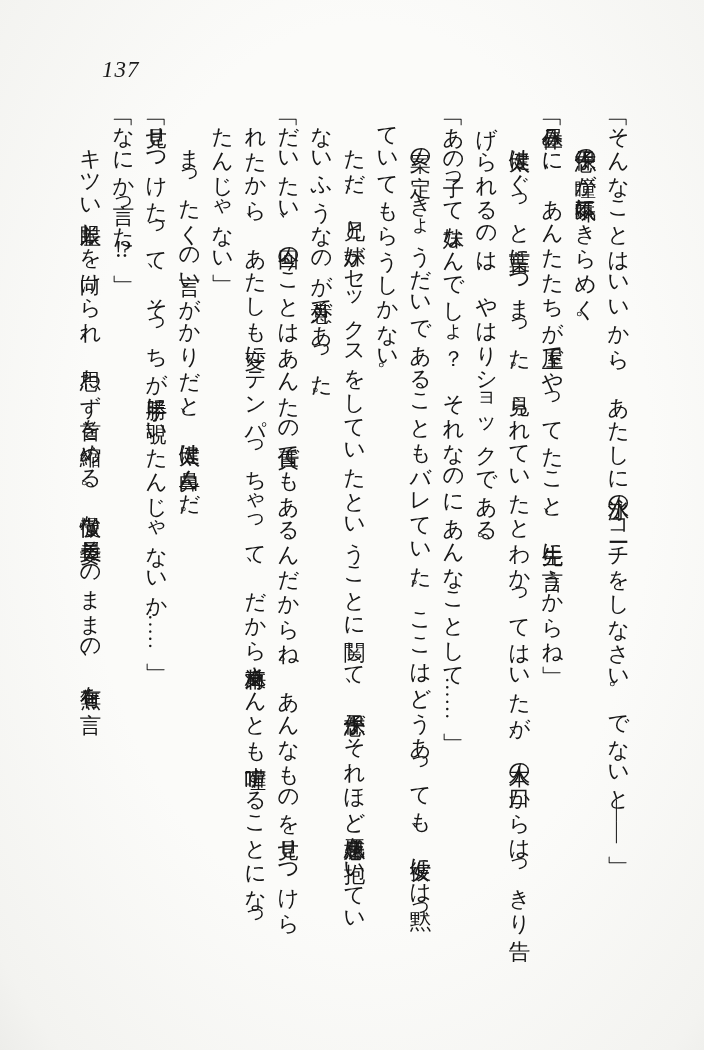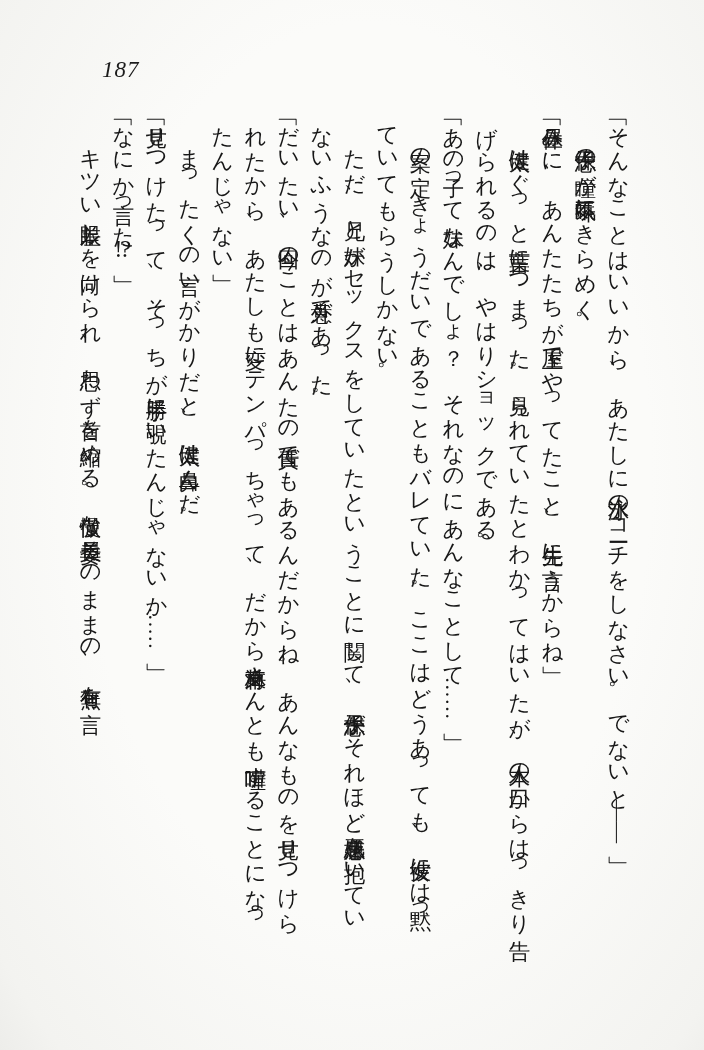--- a/index.html
+++ b/index.html
@@ -45,21 +45,21 @@
     padding: 0;
   }
   .para.indent {
     text-indent: 1em;
   }
 </style>
 </head>
 <body>
 
 <div class="page">
-  <div class="page-number">187</div>
+  <div class="page-number">137</div>
   <div class="text-block">
       <p class="para">「そんなことはいいから、あたしに水泳のコーチをしなさい。でないと――」</p>
       <p class="para indent">志保子の瞳が不気味にきらめく。</p>
       <p class="para">「昼休みに、あんたたちが屋上でやってたこと、先生に言うからね」</p>
       <p class="para indent">健太はぐっと言葉につまった。見られていたとわかってはいたが、本人の口からはっきり告げられるのは、やはりショックである。</p>
       <p class="para">「あの子って妹なんでしょ？　それなのにあんなことして……」</p>
       <p class="para indent">案の定、きょうだいであることもバレていた。ここはどうあっても、彼女には黙っていてもらうしかない。</p>
       <p class="para indent">ただ、兄と妹がセックスをしていたということに関して、志保子がそれほど嫌悪感を抱いていないふうなのが意外であった。</p>
       <p class="para">「だいたい、今回のことはあんたの責任でもあるんだからね。あんなものを見せつけられたから、あたしも変にテンパっちゃって、だから東海林さんとも喧嘩することになったんじゃない」</p>
       <p class="para indent">まったくの言いがかりだと、健太は鼻白んだ。</p>

